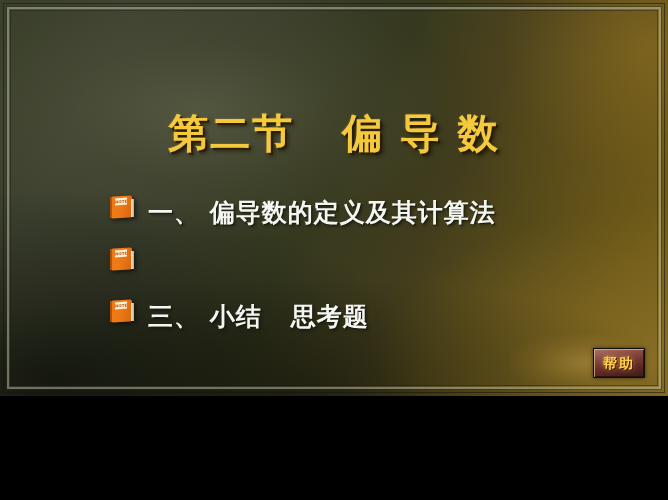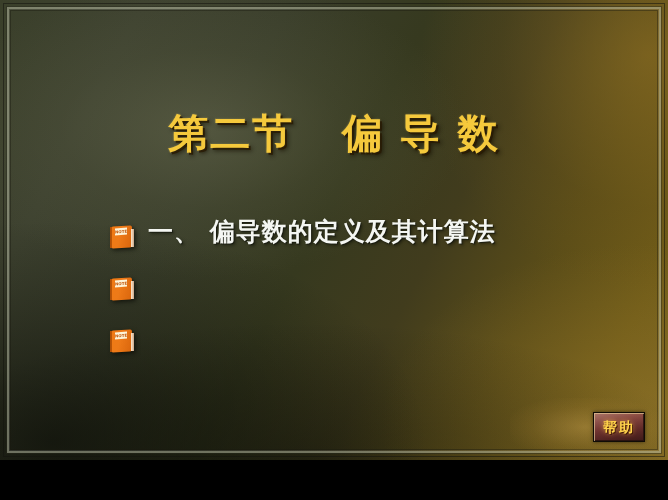--- a/index.html
+++ b/index.html
@@ -9,21 +9,21 @@
     height: 500px;
     overflow: hidden;
     background: #000;
     font-family: "Liberation Sans", "DejaVu Sans", sans-serif;
   }
 
   
   #slide {
     position: relative;
     width: 668px;
-    height: 460px;
+    height: 396px;
     
     background:
       radial-gradient(ellipse 55% 45% at 30% 28%,
          rgba(120,122,92,0.40) 0%,
          rgba(95,98,70,0.22) 38%,
          rgba(0,0,0,0) 72%),
       radial-gradient(ellipse 40% 60% at 97% 12%,
          rgba(150,116,36,0.55) 0%,
          rgba(120,92,26,0.18) 55%,
          rgba(0,0,0,0) 85%),
@@ -98,21 +98,21 @@
 
   
   .toc {
     position: absolute;
     left: 110px;
     top: 196px;
     width: 520px;
   }
   .toc-item {
     display: flex;
-    align-items: flex-end;
+    align-items: flex-start;
     height: 52px;
   }
   .toc-label {
     font-family: "DejaVu Sans", "Liberation Sans", sans-serif;
     font-size: 25px;
     font-weight: bold;
     color: #f4f6f2;
     letter-spacing: 1px;
     margin-left: 14px;
     white-space: pre;
@@ -252,20 +252,21 @@
       </span>
     </div>
 
     <div class="toc-item">
       <span class="book-icon">
         <span class="spine"></span>
         <span class="cover"></span>
         <span class="pages"></span>
         <span class="label">NOTE</span>
       </span>
+      <span class="toc-label">三、 小结   思考题</span>
     </div>
 
   </div>
 
   <div class="glow-wrap"></div>
 
   <div class="btn-bar">
     <button class="nav-btn">
       <span class="glyph">帮助</span>
     </button>

